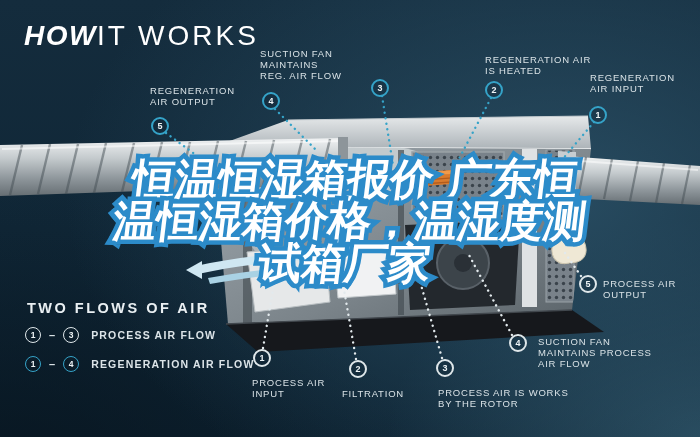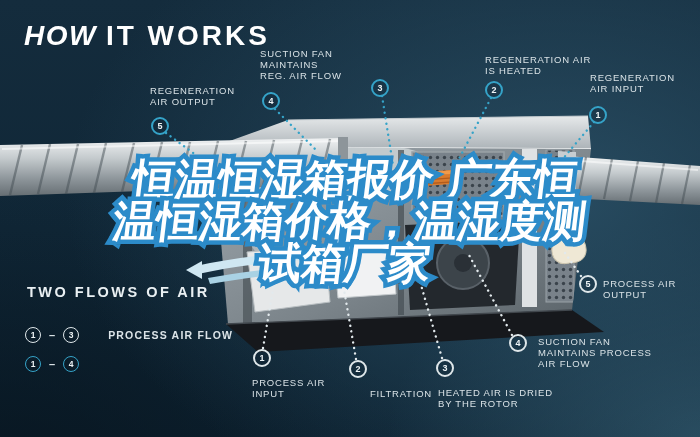--- a/index.html
+++ b/index.html
@@ -10,49 +10,49 @@
       radial-gradient(900px 600px at 80% 45%, rgba(44,82,104,.85) 0%, rgba(36,70,90,0) 55%),
       radial-gradient(520px 360px at 100% 100%, rgba(52,92,112,.7) 0%, rgba(42,77,96,0) 60%),
       radial-gradient(700px 520px at 0% 115%, rgba(7,20,30,.9) 0%, rgba(10,27,40,0) 60%),
       linear-gradient(180deg,#142c3d 0%,#102737 52%,#0d2231 100%);
   }
   .layer{position:absolute;left:0;top:0;}
   svg.machine{z-index:1;}
   
   .title{position:absolute;left:24px;top:20px;z-index:3;color:#ffffff;font-size:28px;letter-spacing:1.5px;white-space:nowrap;}
   .title .tb{font-weight:700;font-style:italic;}
-  .title .tl{font-weight:700;letter-spacing:3px;margin-left:9px;}
+  .title .tl{font-weight:400;letter-spacing:3px;}
   
   .badge{position:absolute;z-index:3;width:18px;height:18px;border-radius:50%;
     border:2px solid;box-sizing:border-box;display:flex;align-items:center;justify-content:center;
     font-size:9px;font-weight:700;color:#eef4f6;background:rgba(13,33,47,.25);}
   .badge.t{border-color:var(--teal);}
   .badge.w{border-color:#dfe7ea;}
   .clabel{position:absolute;z-index:3;font-size:9.5px;font-weight:400;letter-spacing:.8px;
     line-height:11px;color:#d9e2e6;white-space:pre-line;}
   .b-reg-output{left:151px;top:117px}  .l-reg-output{left:150px;top:85px}
   .b-suction-reg{left:262px;top:92px}  .l-suction-reg{left:260px;top:48px}
   .b-rotor{left:371px;top:79px}        .l-rotor{left:373px;top:46px}
   .b-heated{left:485px;top:81px}       .l-heated{left:485px;top:54px}
   .b-reg-input{left:589px;top:106px}   .l-reg-input{left:590px;top:72px}
   .b-proc-output{left:579px;top:275px} .l-proc-output{left:603px;top:278px}
   .b-suction-proc{left:509px;top:334px}.l-suction-proc{left:538px;top:336px}
   .b-proc-dried{left:436px;top:359px}  .l-proc-dried{left:438px;top:387px}
-  .b-filtration{left:349px;top:360px}  .l-filtration{left:370px;top:388px}
+  .b-filtration{left:349px;top:360px}  .l-filtration{left:342px;top:388px}
   .b-proc-input{left:253px;top:349px}  .l-proc-input{left:252px;top:377px}
   
-  .legend-title{position:absolute;z-index:3;left:27px;top:284px;font-size:14.5px;font-weight:600;
+  .legend-title{position:absolute;z-index:3;left:27px;top:300px;font-size:14.5px;font-weight:600;
     letter-spacing:2.5px;color:#eaf0f3;white-space:nowrap;}
   .lrow{position:absolute;z-index:3;left:25px;display:flex;align-items:center;gap:6px;}
   .lrow-1{top:327px}.lrow-2{top:356px}
   .lc{width:16px;height:16px;border-radius:50%;border:1.7px solid;box-sizing:border-box;
     display:flex;align-items:center;justify-content:center;font-size:8.5px;font-weight:700;color:#eef4f6;flex:0 0 auto;}
   .lc.w{border-color:#dfe7ea}.lc.t{border-color:var(--teal)}
   .ldash{color:#dfe7ea;font-weight:700;font-size:11px;margin:0 2px;}
-  .ltext{font-size:10.5px;font-weight:700;letter-spacing:1.2px;color:#dce4e8;margin-left:23px;white-space:nowrap;}
+  .ltext{font-size:10.5px;font-weight:700;letter-spacing:1.2px;color:#dce4e8;margin-left:6px;white-space:nowrap;}
   
   .cn-wrap{position:absolute;z-index:5;left:20px;top:158px;width:660px;text-align:center;
     transform:skewX(-7deg);}
   .cn-line{position:relative;height:42px;font-family:"DejaVu Sans",sans-serif;
     font-weight:900;font-size:43px;line-height:42px;white-space:nowrap;}
   .cn-stroke{position:absolute;left:0;right:0;top:0;color:var(--cnblue);
     -webkit-text-stroke:9px var(--cnblue);
     text-shadow:0 0 2px var(--cnblue),3px 3px 0 var(--cnblue),-3px 3px 0 var(--cnblue),3px -3px 0 var(--cnblue),-3px -3px 0 var(--cnblue);}
   .cn-fill{position:absolute;left:0;right:0;top:0;color:#ffffff;}
 </style>
@@ -205,41 +205,42 @@
   <div class="badge w b-proc-output">5</div>
   <div class="clabel l-proc-output">PROCESS AIR
 OUTPUT</div>
 
   <div class="badge w b-suction-proc">4</div>
   <div class="clabel l-suction-proc">SUCTION FAN
 MAINTAINS PROCESS
 AIR FLOW</div>
 
   <div class="badge w b-proc-dried">3</div>
-  <div class="clabel l-proc-dried">HEATED AIR IS DRIED
+  <div class="clabel l-proc-dried">PROCESS AIR IS WORKS
 BY THE ROTOR</div>
 
   <div class="badge w b-filtration">2</div>
   <div class="clabel l-filtration">FILTRATION</div>
 
   <div class="badge w b-proc-input">1</div>
   <div class="clabel l-proc-input">PROCESS AIR
 INPUT</div>
 
   <div class="legend-title">TWO FLOWS OF AIR</div>
   <div class="lrow lrow-1">
     <span class="lc w">1</span>
     <span class="ldash">–</span>
     <span class="lc w">3</span>
     <span class="ltext">PROCESS AIR FLOW</span>
   </div>
   <div class="lrow lrow-2">
     <span class="lc t">1</span>
     <span class="ldash">–</span>
     <span class="lc t">4</span>
+    <span class="ltext">REGENERATION AIR FLOW</span>
   </div>
 
   <div class="cn-wrap">
     <div class="cn-line">
       <span class="cn-stroke">恒温恒湿箱报价 广东恒</span>
       <span class="cn-fill">恒温恒湿箱报价 广东恒</span>
     </div>
     <div class="cn-line">
       <span class="cn-stroke">温恒湿箱价格，温湿度测</span>
       <span class="cn-fill">温恒湿箱价格，温湿度测</span>

